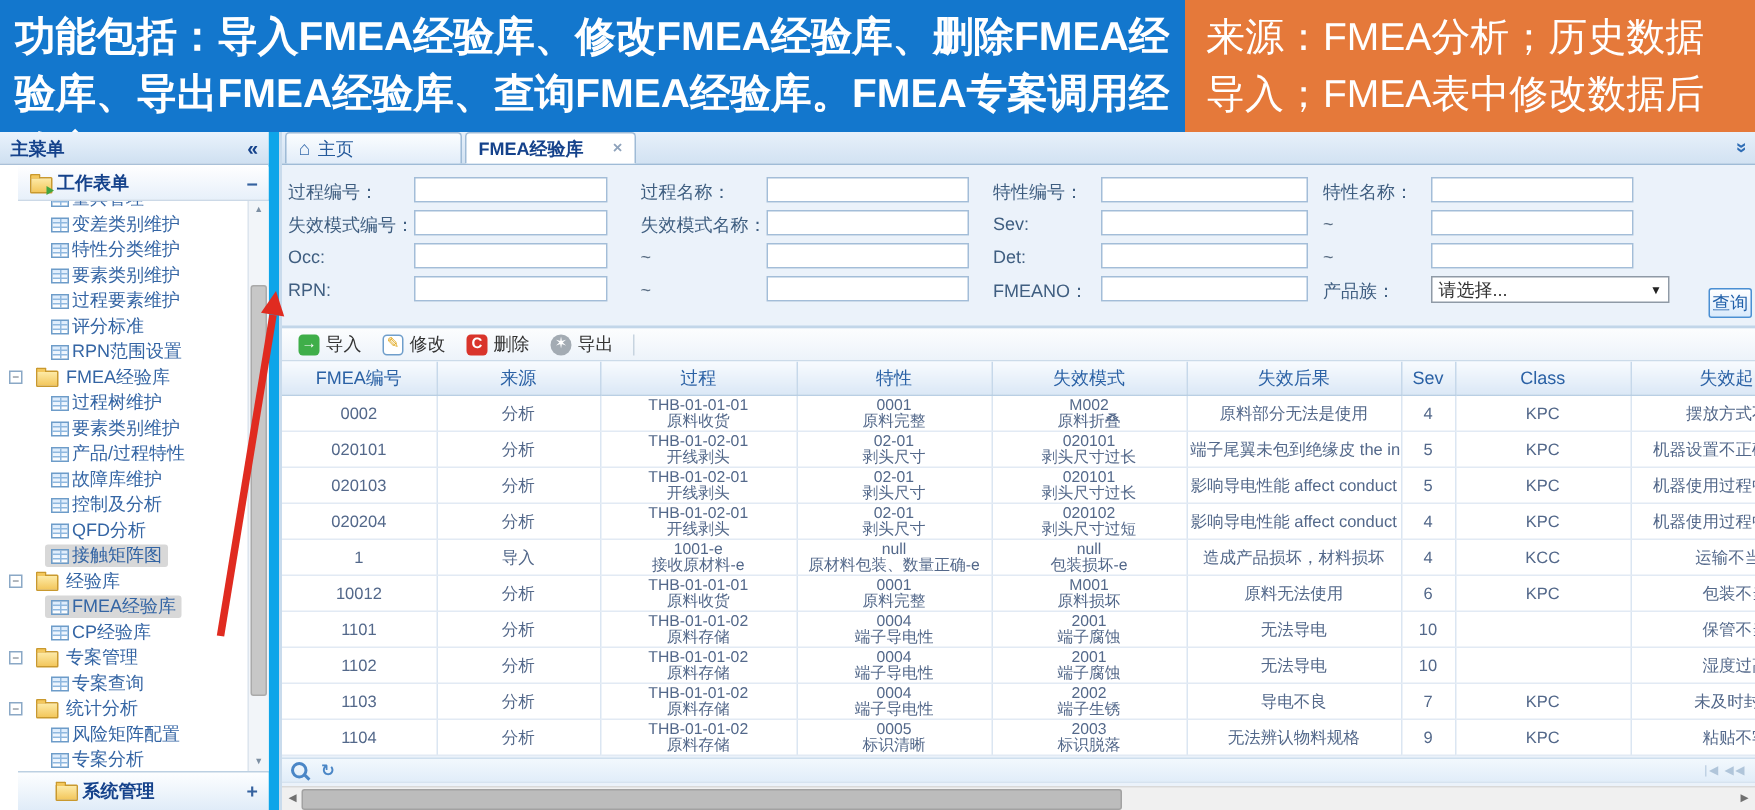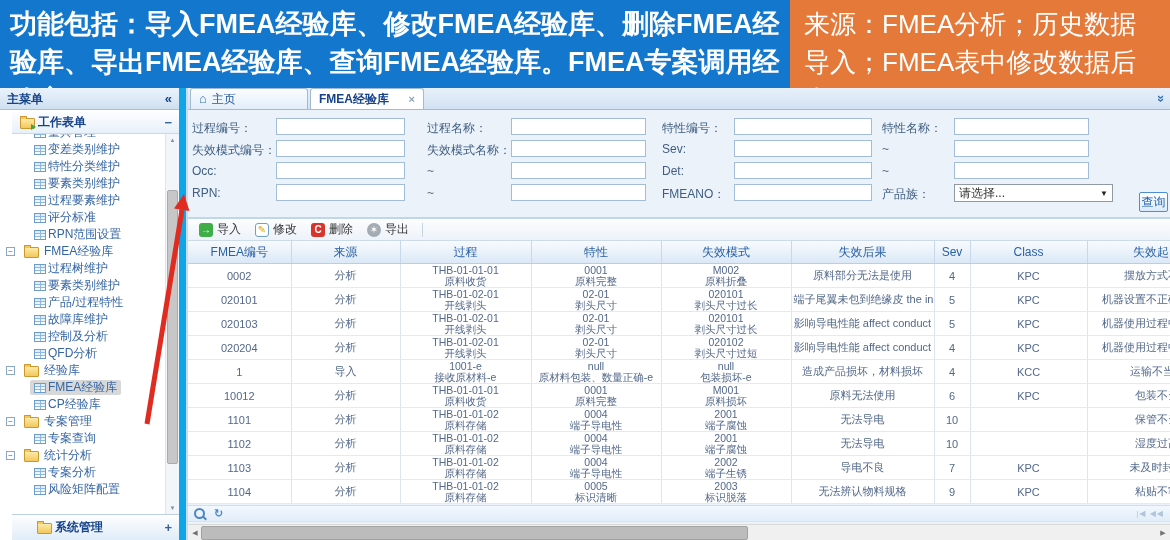--- a/index.html
+++ b/index.html
@@ -206,20 +206,26 @@
           <span class="ic-grid"></span>
           <span class="tlabel">控制及分析</span>
         </span>
       </div>
       <div class="titem">
         <span class="tinner">
           <span class="ic-grid"></span>
           <span class="tlabel">QFD分析</span>
         </span>
       </div>
+      <div class="titem">
+        <span class="tinner hl">
+          <span class="ic-grid"></span>
+          <span class="tlabel">接触矩阵图</span>
+        </span>
+      </div>
       <div class="titem folder">
         <span class="expbox">−</span>
         <span class="tinner">
           <span class="ic-folder"></span>
           <span class="tlabel">经验库</span>
         </span>
       </div>
       <div class="titem">
         <span class="tinner hl">
           <span class="ic-grid"></span>
@@ -248,27 +254,27 @@
       <div class="titem folder">
         <span class="expbox">−</span>
         <span class="tinner">
           <span class="ic-folder"></span>
           <span class="tlabel">统计分析</span>
         </span>
       </div>
       <div class="titem">
         <span class="tinner">
           <span class="ic-grid"></span>
+          <span class="tlabel">风险矩阵配置</span>
+        </span>
+      </div>
+      <div class="titem">
+        <span class="tinner">
+          <span class="ic-grid"></span>
           <span class="tlabel">专案分析</span>
-        </span>
-      </div>
-      <div class="titem">
-        <span class="tinner">
-          <span class="ic-grid"></span>
-          <span class="tlabel">风险矩阵配置</span>
         </span>
       </div>
     </div>
   <div class="tree-sb">
     <span class="tsb-btn tsb-up">▲</span>
     <div class="tsb-thumb"></div>
     <span class="tsb-btn tsb-down">▼</span>
   </div>
   <div class="sb-footer">
     <span class="ic-folder"></span>

